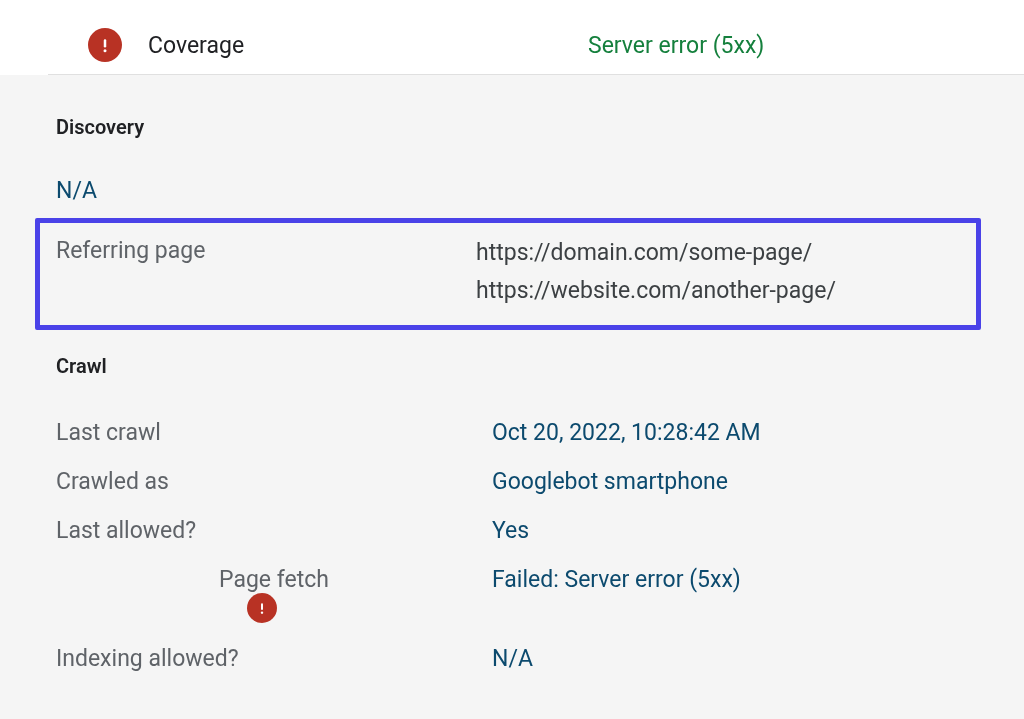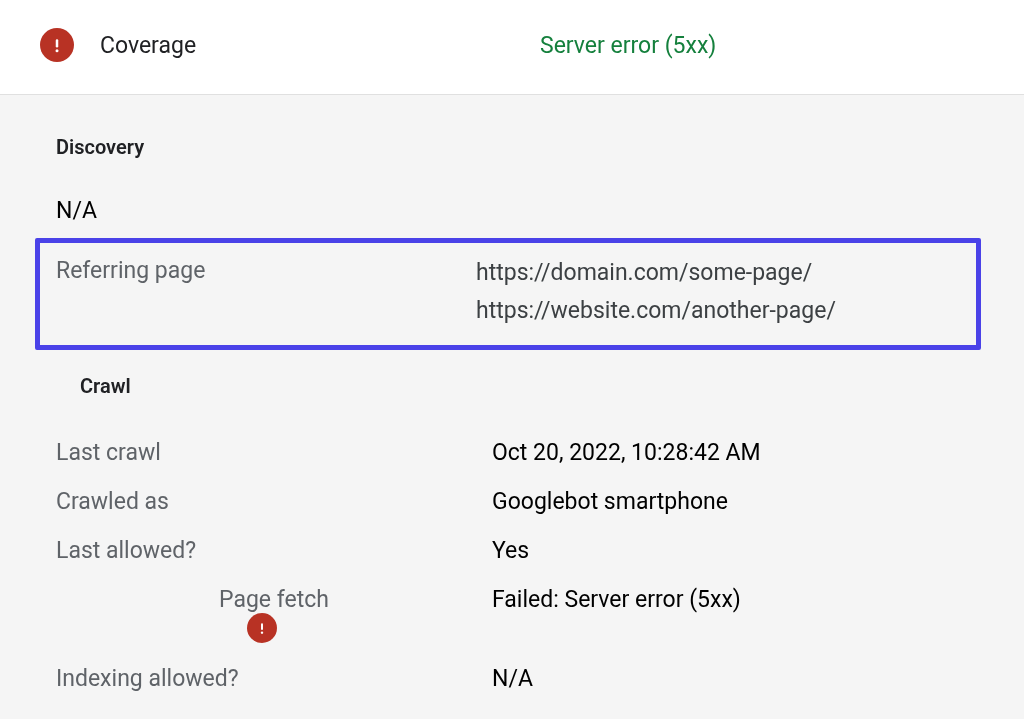--- a/index.html
+++ b/index.html
@@ -10,23 +10,24 @@
     body {
       font-family: Roboto, 'Helvetica Neue', Arial, sans-serif;
       background: #ffffff;
       width: 1024px;
       height: 719px;
       overflow: hidden;
     }
     .header-row {
       display: flex;
       align-items: center;
-      padding: 28px 0 32px 40px;
+      padding: 28px 0 12px 40px;
       border-bottom: 1px solid #e0e0e0;
       background: #ffffff;
+      margin-left: 48px;
     }
     .error-badge {
       width: 34px;
       height: 34px;
       border-radius: 50%;
       background: #b83224;
       display: flex;
       align-items: center;
       justify-content: center;
       flex-shrink: 0;
@@ -49,37 +50,36 @@
       min-height: 620px;
     }
     .section-title {
       font-size: 20px;
       font-weight: 600;
       color: #202124;
       margin-bottom: 30px;
     }
     .section-title.mt {
       margin-top: 24px;
-      margin-left: 24px;
     }
     .kv-row {
       display: flex;
       align-items: flex-start;
       padding: 8px 0;
       min-height: 42px;
     }
     .kv-label {
       font-size: 23px;
       color: #5f6368;
       width: 436px;
       flex-shrink: 0;
     }
     .kv-value {
       font-size: 23px;
-      color: #000000;
+      color: #0c4a6e;
     }
     .kv-value-multi {
       display: flex;
       flex-direction: column;
       gap: 6px;
     }
     .kv-value-multi span {
       font-size: 23px;
       color: #3c4043;
       line-height: 1.4;

